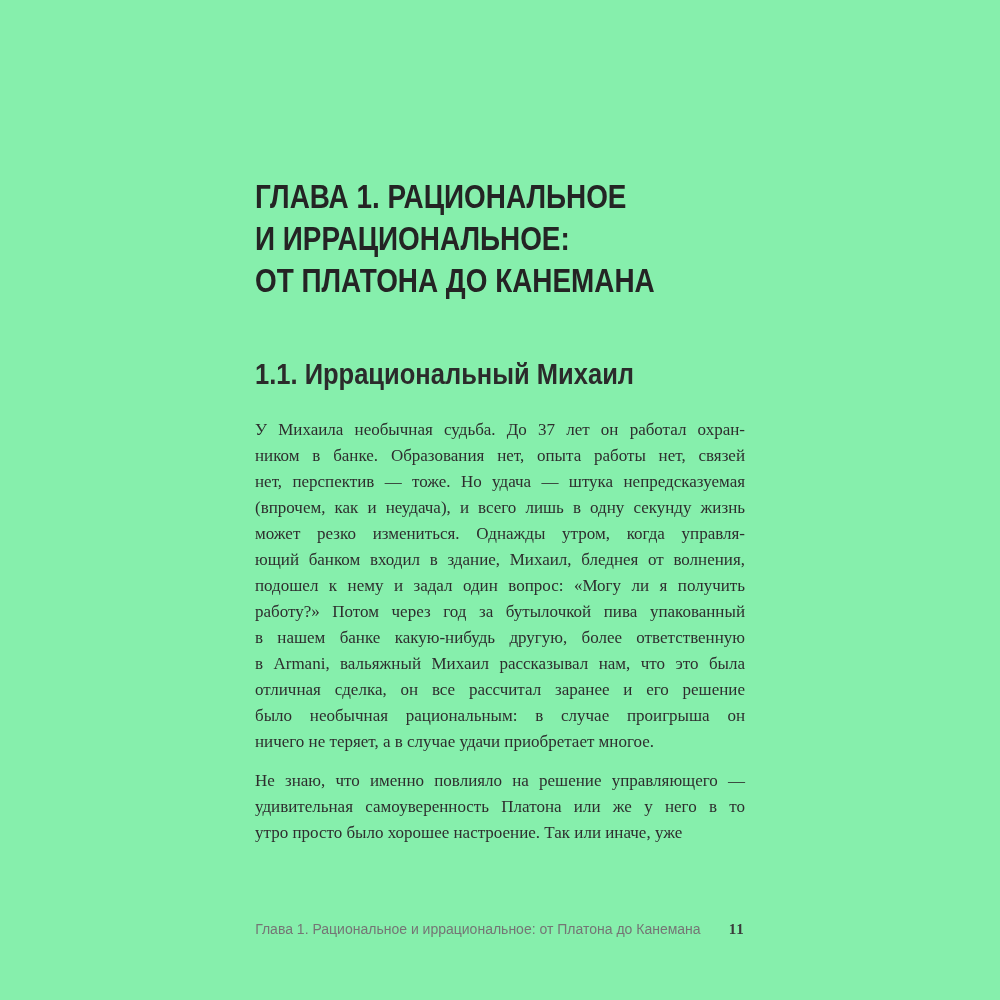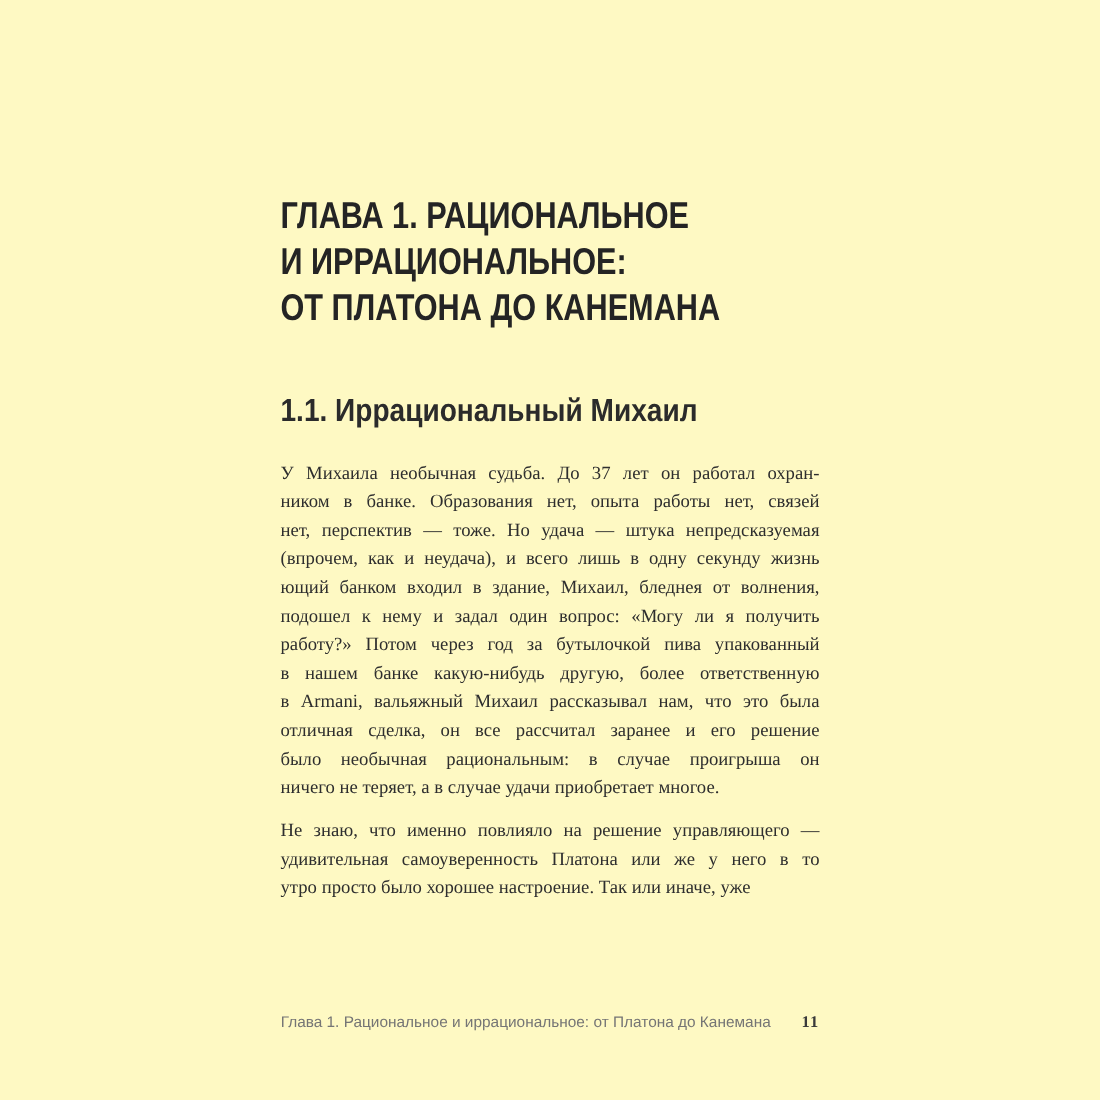--- a/index.html
+++ b/index.html
@@ -4,21 +4,21 @@
 <style>
   html, body {
     margin: 0;
     padding: 0;
     background: #ffffff;
   }
   .page {
     position: relative;
     width: 1000px;
     height: 1000px;
-    background: #fef9c3;
+    background: #86efac;
     overflow: hidden;
     font-family: "Liberation Serif", serif;
     color: #2e2e2e;
   }
   .column {
     position: absolute;
     left: 255px;
     top: 0;
     width: 490px;
   }
@@ -97,20 +97,21 @@
         <div class="title-line">И ИРРАЦИОНАЛЬНОЕ:</div>
         <div class="title-line">ОТ ПЛАТОНА ДО КАНЕМАНА</div>
       </div>
     <div class="section-title">1.1. Иррациональный Михаил</div>
     <div class="paragraphs">
         <div class="para">
           <div class="pline">У Михаила необычная судьба. До 37 лет он работал охран-</div>
           <div class="pline">ником в банке. Образования нет, опыта работы нет, связей</div>
           <div class="pline">нет, перспектив — тоже. Но удача — штука непредсказуемая</div>
           <div class="pline">(впрочем, как и неудача), и всего лишь в одну секунду жизнь</div>
+          <div class="pline">может резко измениться. Однажды утром, когда управля-</div>
           <div class="pline">ющий банком входил в здание, Михаил, бледнея от волнения,</div>
           <div class="pline">подошел к нему и задал один вопрос: «Могу ли я получить</div>
           <div class="pline">работу?» Потом через год за бутылочкой пива упакованный</div>
           <div class="pline">в нашем банке какую-нибудь другую, более ответственную</div>
           <div class="pline">в Armani, вальяжный Михаил рассказывал нам, что это была</div>
           <div class="pline">отличная сделка, он все рассчитал заранее и его решение</div>
           <div class="pline">было необычная рациональным: в случае проигрыша он</div>
           <div class="pline last">ничего не теряет, а в случае удачи приобретает многое.</div>
         </div>
         <div class="para">

